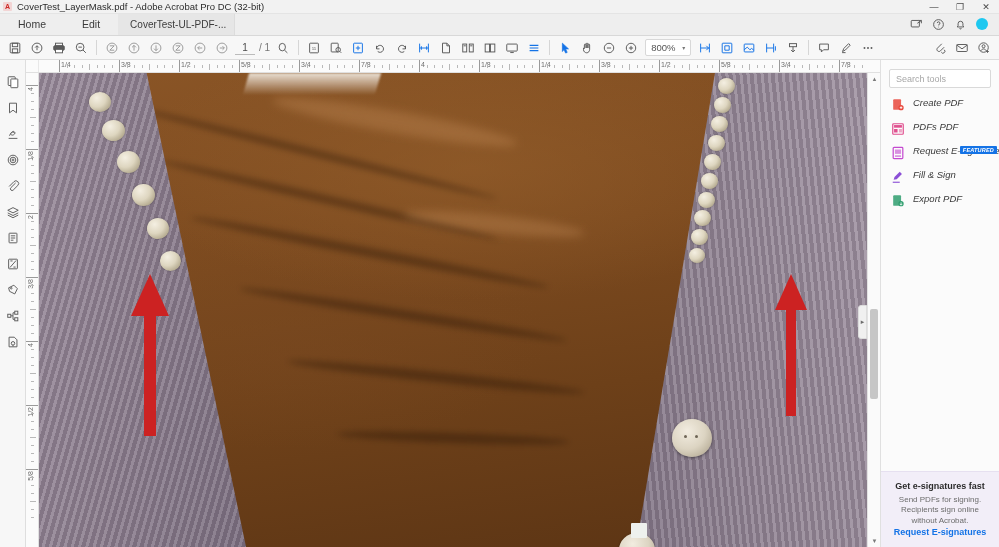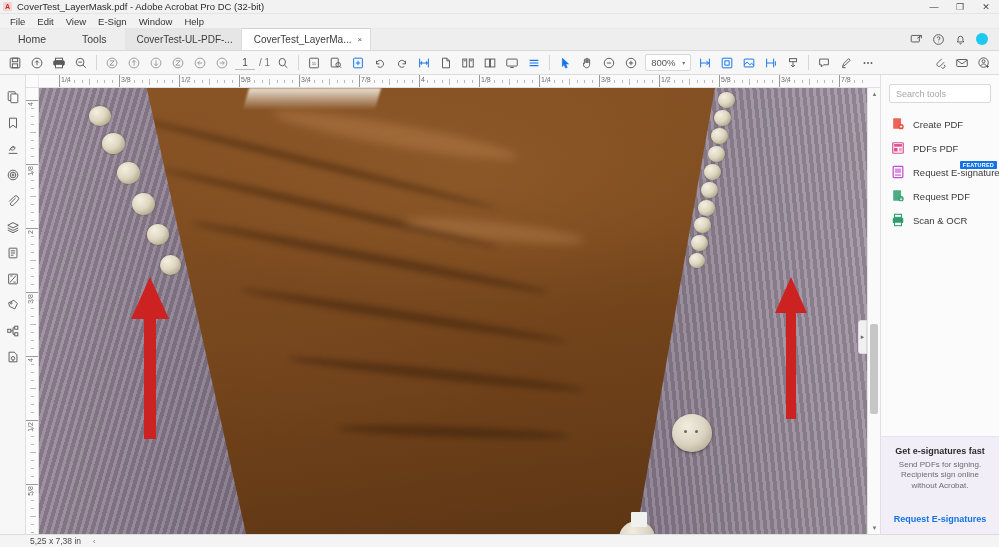--- a/index.html
+++ b/index.html
@@ -210,41 +210,41 @@
     margin: 9px 8px 6px 8px; height: 19px; border: 1px solid #d9d9d9;
     background: #fff; border-radius: 2px; display: flex; align-items: center; padding: 0 6px;
   }
   .searchbox input {
     border: none; outline: none; width: 100%; font-size: 9px; color: #555;
     font-family: "Liberation Sans", sans-serif; background: transparent;
   }
   .searchbox input::placeholder { color: #a7a7a7; }
   .toollist { flex: 1; padding-top: 3px; overflow: hidden; }
   .toolitem {
-    height: 24px; display: flex; align-items: center; padding-left: 9px;
-    position: relative; font-size: 9.5px; color: #3a3a3a;
+    height: 24px; display: flex; padding-left: 9px;
+    position: relative; font-size: 9.5px; color: #3a3a3a; font-style: italic;
   }
   .toolitem .ti-ico {
     width: 15px; height: 15px; margin-right: 8px; flex: 0 0 15px;
     display: flex; align-items: center; justify-content: center;
   }
   .toolitem .ti-lab { white-space: nowrap; }
   .badge {
     position: absolute; top: 1px; font-size: 5.5px; font-weight: bold; color: #fff;
     background: #1473e6; padding: 1px 3px; border-radius: 1px; letter-spacing: 0.2px;
   }
   .badge.featured { right: 2px; }
   .badge.new { right: 6px; }
 
   .promo {
     margin: 0 0 0 0; padding: 9px 8px 10px 8px; background: #f2eef8;
     border-top: 1px solid #e6e0f0; text-align: center;
   }
   .promo .p-title { font-size: 9px; font-weight: bold; color: #2c2c2c; margin-bottom: 4px; }
-  .promo .p-sub { font-size: 8px; color: #6c6c6c; line-height: 1.35; margin-bottom: 22px; }
+  .promo .p-sub { font-size: 8px; color: #6c6c6c; line-height: 1.35; margin-bottom: 0; }
   .promo .p-link { font-size: 9px; font-weight: bold; color: #1473e6; }
 
   
   .statusbar {
     height: 13px; background: #f4f4f4; border-top: 1px solid #dcdcdc;
     display: flex; align-items: center; flex: 0 0 13px; padding-left: 30px;
     font-size: 8.5px; color: #4a4a4a;
   }
   .statusbar .sb-caret { margin-left: 12px; font-size: 7px; color: #777; }
 </style>
@@ -256,38 +256,26 @@
   <div class="titlebar">
     <div class="app-icon">A</div>
     <div class="title-text">CoverTest_LayerMask.pdf - Adobe Acrobat Pro DC (32-bit)</div>
     <div class="win-controls">
       <div class="win-btn">—</div>
       <div class="win-btn">❐</div>
       <div class="win-btn">✕</div>
     </div>
   </div>
 
-  <div class="menubar">
-    <div class="menu-item">File</div>
-    <div class="menu-item">Edit</div>
-    <div class="menu-item">View</div>
-    <div class="menu-item">E-Sign</div>
-    <div class="menu-item">Window</div>
-    <div class="menu-item">Help</div>
-  </div>
 
   <div class="tabbar">
     <div class="navtab">Home</div>
-    <div class="navtab">Tools</div>
+    <div class="navtab">Edit</div>
     <div class="doctab">
       <span class="lbl">CoverTest-UL-PDF-...</span>
-    </div>
-    <div class="doctab active">
-      <span class="lbl">CoverTest_LayerMa...</span>
-      <span class="x">×</span>
     </div>
     <div style="flex:1"></div>
     <div style="display:flex;align-items:center;padding-right:6px;height:22px">
       <span style="width:22px;height:18px;display:flex;align-items:center;justify-content:center">
         <svg width="13" height="13" viewBox="0 0 16 16" fill="none" stroke="#5b5b5b" stroke-width="1.2">
             <rect x="1.5" y="3" width="10" height="8" rx="1"></rect>
             <path d="M9 6.5 L14 3 M14 3 v3.5 M14 3 h-3.5"></path>
           </svg>
       </span>
       <span style="width:22px;height:18px;display:flex;align-items:center;justify-content:center">
@@ -919,43 +907,38 @@
                 <rect x="4.5" y="4" width="7" height="5" fill="#c44ad0" opacity=".6"></rect>
                 <path d="M4.5 11.5h7" stroke="#c44ad0" stroke-width="1.2"></path>
               </svg>
             </span>
             <span class="ti-lab">Request E-signatures</span>
             <span class="badge featured">FEATURED</span>
           </div>
           <div class="toolitem">
             <span class="ti-ico">
               <svg width="14" height="14" viewBox="0 0 16 16">
+                <path d="M3 11 4 8l6-6 2.5 2.5-6 6z" fill="#8b4fd6"></path>
+                <path d="M2 14h8" stroke="#8b4fd6" stroke-width="1.3"></path>
+              </svg>
+            </span>
+            <span class="ti-lab">Fill &amp; Sign</span>
+          </div>
+          <div class="toolitem">
+            <span class="ti-ico">
+              <svg width="14" height="14" viewBox="0 0 16 16">
                 <rect x="2.5" y="1.5" width="9" height="12" rx="1" fill="#2f9e6e" opacity=".85"></rect>
                 <circle cx="11.5" cy="11" r="3" fill="#2f9e6e"></circle>
                 <path d="M11.5 9.5v3M10 11.3l1.5 1.5L13 11.3" stroke="#fff" stroke-width=".9" fill="none"></path>
               </svg>
             </span>
-            <span class="ti-lab">Request PDF</span>
-          </div>
-          <div class="toolitem">
-            <span class="ti-ico">
-              <svg width="14" height="14" viewBox="0 0 16 16">
-                <rect x="2" y="5.5" width="12" height="6" rx="1" fill="#2f9e6e"></rect>
-                <rect x="4" y="1.5" width="8" height="3.5" fill="none" stroke="#2f9e6e" stroke-width="1.3"></rect>
-                <rect x="4" y="10.5" width="8" height="4" fill="#fff" stroke="#2f9e6e" stroke-width="1.2"></rect>
-              </svg>
-            </span>
-            <span class="ti-lab">Scan &amp; OCR</span>
+            <span class="ti-lab">Export PDF</span>
           </div>
         </div>
       <div class="promo">
         <div class="p-title">Get e-signatures fast</div>
         <div class="p-sub">Send PDFs for signing. Recipients sign online without Acrobat.</div>
         <div class="p-link">Request E-signatures</div>
       </div>
     </div>
   </div>
 
-  <div class="statusbar">
-    <span>5,25 x 7,38 in</span>
-    <span class="sb-caret">‹</span>
-  </div>
 </div>
 
 </body></html>

